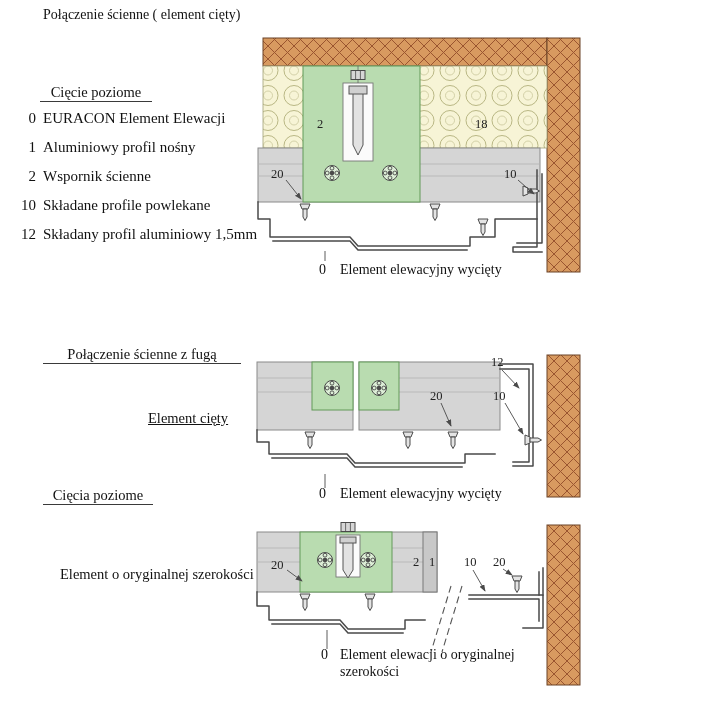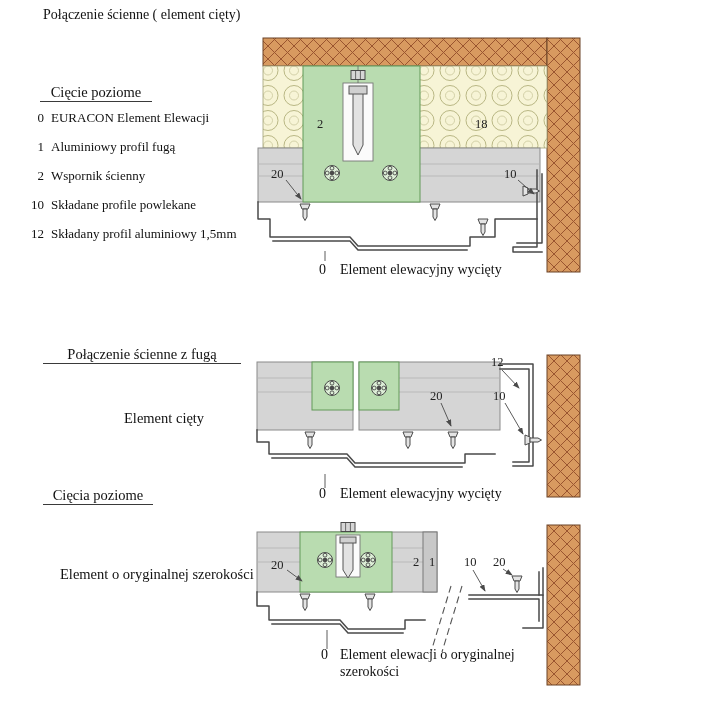--- a/index.html
+++ b/index.html
@@ -7,21 +7,21 @@
     position:relative; width:703px; height:726px; background:#ffffff;
     font-family:"Liberation Serif", serif; color:#111; overflow:hidden;
   }
   .abs { position:absolute; }
   .title { font-size:14px; white-space:nowrap; }
   .heading {
     font-size:14.5px; text-align:center; white-space:nowrap;
     border-bottom:1.3px solid #3a3a3a; 
   }
   .side-label { font-size:14.5px; white-space:nowrap; }
-  .legend-row { position:absolute; left:20px; font-size:13px; white-space:nowrap;margin-left:8px; }
+  .legend-row { position:absolute; left:20px; font-size:15px; white-space:nowrap; }
   .legend-num { display:inline-block; width:16px; text-align:right; margin-right:7px; }
 
   
   .brick   { fill:url(#pat-brick); stroke:#6b4226; stroke-width:1; }
   .wool    { fill:url(#pat-wool);  stroke:#a0a078; stroke-width:0.8; }
   .panel   { fill:#d5d5d5; stroke:#8a8a8a; stroke-width:1; }
   .panelline { stroke:#b3b3b3; stroke-width:0.8; }
   .bracket { fill:#b9dcb0; stroke:#639a58; stroke-width:1; }
   .slot    { fill:#fbfbfb; stroke:#777; stroke-width:0.9; }
   .bolt    { fill:#e2e2e2; stroke:#555; stroke-width:1; }
@@ -75,34 +75,34 @@
   </svg>
 
   <div class="abs title" style="left:43px; top:7px;">Połączenie ścienne ( element cięty)</div>
 
   <div class="abs heading" style="left:40px; top:84px; width:112px;">Cięcie poziome</div>
 
   <div class="legend-row" style="top:110px;">
     <span class="legend-num">0</span><span>EURACON Element Elewacji</span>
   </div>
   <div class="legend-row" style="top:139px;">
-    <span class="legend-num">1</span><span>Aluminiowy profil fugą</span>
+    <span class="legend-num">1</span><span>Aluminiowy profil nośny</span>
   </div>
   <div class="legend-row" style="top:168px;">
-    <span class="legend-num">2</span><span>Wspornik ścienny</span>
+    <span class="legend-num">2</span><span>Wspornik ścienne</span>
   </div>
   <div class="legend-row" style="top:197px;">
     <span class="legend-num">10</span><span>Składane profile powlekane</span>
   </div>
   <div class="legend-row" style="top:226px;">
     <span class="legend-num">12</span><span>Składany profil aluminiowy 1,5mm</span>
   </div>
 
   <div class="abs heading" style="left:43px; top:346px; width:198px;">Połączenie ścienne z fugą</div>
-  <div class="abs side-label" style="left:124px; top:410px;">Element cięty</div>
+  <div class="abs side-label" style="left:148px; top:410px;text-decoration:underline;">Element cięty</div>
   <div class="abs side-label" style="left:60px; top:566px;">Element o oryginalnej szerokości</div>
   <div class="abs heading" style="left:43px; top:487px; width:110px;">Cięcia poziome</div>
 
   <div class="abs" style="left:255px; top:33px;">
     <svg width="345" height="252" viewBox="0 0 345 252">
       <rect x="8" y="5" width="284" height="28" class="brick"></rect>
       <rect x="292" y="5" width="33" height="234" class="brick"></rect>
       <rect x="8" y="33" width="284" height="82" class="wool"></rect>
       <rect x="3" y="115" width="282" height="54" class="panel"></rect>
       <line x1="3" y1="131" x2="285" y2="131" class="panelline"></line>

